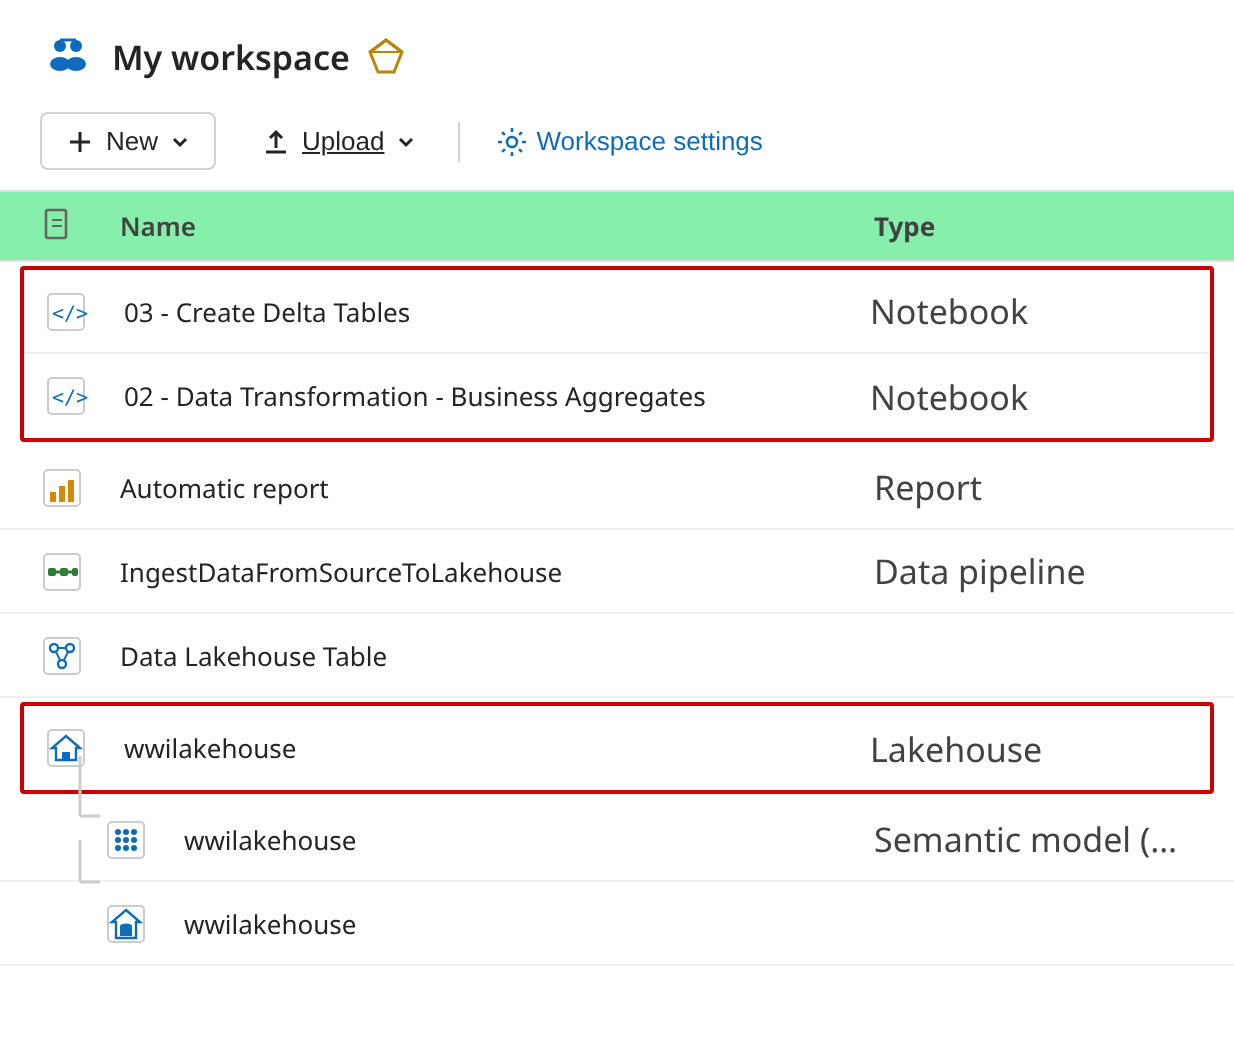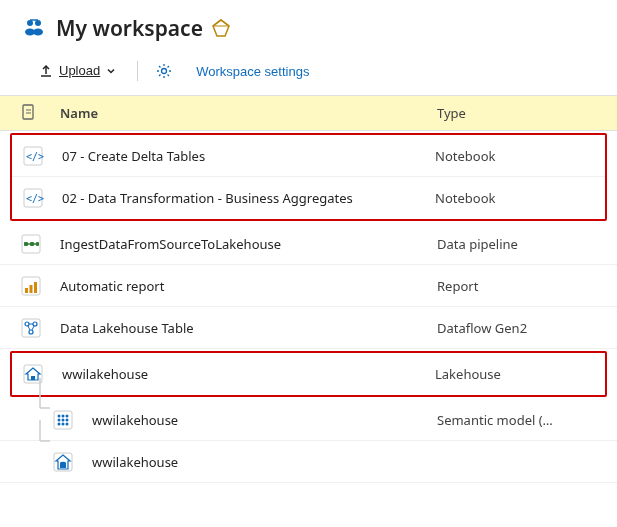--- a/index.html
+++ b/index.html
@@ -6,21 +6,21 @@
     body {
       font-family: 'Segoe UI', system-ui, sans-serif;
       font-size: 14px;
       background: #fff;
       color: #242424;
       width: 617px;
       height: 527px;
       overflow: hidden;
     }
     .workspace-title {
-      font-size: 21px;
+      font-size: 17px;
       font-weight: 600;
       color: #242424;
     }
 
     
     .toolbar {
       display: flex;
       align-items: center;
       padding: 6px 20px 10px 20px;
       gap: 4px;
@@ -47,49 +47,49 @@
       text-decoration: underline;
     }
     .separator-v {
       width: 1px;
       height: 20px;
       background: #d1d1d1;
       margin: 0 4px;
     }
     .settings-btn {
       display: flex;
-      align-items: flex-end;
-      gap: 24px;
+      align-items: center;
+      gap: 4px;
       padding: 6px 10px;
       border: none;
       background: transparent;
       cursor: pointer;
       font-size: 13px;
       color: #0f6cbd;
     }
     .table-header {
       display: flex;
       align-items: center;
       padding: 8px 20px;
       border-bottom: 1px solid #e0e0e0;
-      background: #fef9c3;
+      background: #86efac;
     }
     .col-icon-header {
       width: 40px;
       flex-shrink: 0;
     }
     .col-name-header {
       flex: 1;
       font-weight: 600;
       font-size: 13px;
       color: #424242;
     }
     .col-type-header {
       width: 160px;
-      font-weight: 400;
+      font-weight: 700;
       font-size: 13px;
       color: #424242;
       text-align: left;
     }
 
     
     .table-row {
       display: flex;
       align-items: center;
       padding: 8px 20px;
@@ -105,21 +105,21 @@
       align-items: center;
       justify-content: flex-start;
     }
     .row-name {
       flex: 1;
       font-size: 13px;
       color: #242424;
     }
     .row-type {
       width: 160px;
-      font-size: 13px;
+      font-size: 17px;
       color: #424242;
     }
 
     
     svg { display: block; }
 
     .highlighted-group {
       border: 2px solid #cc0000;
       margin: 2px 10px;
       border-radius: 2px;
@@ -170,20 +170,30 @@
 
   <svg width="20" height="20" viewBox="0 0 20 20">
     <path d="M10 2 L18 8 L14 18 L6 18 L2 8 Z" fill="none" stroke="#b8860b" stroke-width="1.5"></path>
     <path d="M2 8 L10 2 L18 8" fill="none" stroke="#b8860b" stroke-width="1.5"></path>
     <line x1="2" y1="8" x2="18" y2="8" stroke="#b8860b" stroke-width="1"></line>
   </svg>
 </div>
 
 <div class="toolbar">
 
+  <button class="btn btn-new">
+    <svg width="14" height="14" viewBox="0 0 14 14">
+      <line x1="7" y1="2" x2="7" y2="12" stroke="#242424" stroke-width="1.5"></line>
+      <line x1="2" y1="7" x2="12" y2="7" stroke="#242424" stroke-width="1.5"></line>
+    </svg>
+    <span>New</span>
+    <svg width="10" height="10" viewBox="0 0 10 10">
+      <path d="M2 3.5 L5 6.5 L8 3.5" fill="none" stroke="#242424" stroke-width="1.5"></path>
+    </svg>
+  </button>
 
   <button class="btn btn-flat" style="margin-left:6px;">
     <svg width="14" height="14" viewBox="0 0 14 14">
       <line x1="7" y1="10" x2="7" y2="2" stroke="#242424" stroke-width="1.5"></line>
       <path d="M4 5 L7 2 L10 5" fill="none" stroke="#242424" stroke-width="1.5"></path>
       <line x1="2" y1="12" x2="12" y2="12" stroke="#242424" stroke-width="1.5"></line>
     </svg>
     <span>Upload</span>
     <svg width="10" height="10" viewBox="0 0 10 10">
       <path d="M2 3.5 L5 6.5 L8 3.5" fill="none" stroke="#242424" stroke-width="1.5"></path>
@@ -219,81 +229,80 @@
   <div class="highlighted-group">
 
     <div class="table-row">
       <div class="row-icon">
 
         <svg width="22" height="22" viewBox="0 0 22 22">
           <rect x="2" y="2" width="18" height="18" rx="2" fill="#fff" stroke="#ccc" stroke-width="1"></rect>
           <text x="4" y="15" font-size="10" fill="#0f6cbd" font-family="monospace">&lt;/&gt;</text>
         </svg>
       </div>
-      <div class="row-name">07 - Create Delta Tables</div>
+      <div class="row-name">03 - Create Delta Tables</div>
       <div class="row-type">Notebook</div>
     </div>
 
     <div class="table-row">
       <div class="row-icon">
         <svg width="22" height="22" viewBox="0 0 22 22">
           <rect x="2" y="2" width="18" height="18" rx="2" fill="#fff" stroke="#ccc" stroke-width="1"></rect>
           <text x="4" y="15" font-size="10" fill="#0f6cbd" font-family="monospace">&lt;/&gt;</text>
         </svg>
       </div>
       <div class="row-name">02 - Data Transformation - Business Aggregates</div>
       <div class="row-type">Notebook</div>
     </div>
   </div>
 
   <div class="table-row">
     <div class="row-icon">
       <svg width="22" height="22" viewBox="0 0 22 22">
         <rect x="2" y="2" width="18" height="18" rx="2" fill="#fff" stroke="#ccc" stroke-width="1"></rect>
 
+        <rect x="5" y="13" width="3" height="5" fill="#d4890a"></rect>
+        <rect x="9.5" y="10" width="3" height="8" fill="#d4890a"></rect>
+        <rect x="14" y="7" width="3" height="11" fill="#d4890a"></rect>
+      </svg>
+    </div>
+    <div class="row-name">Automatic report</div>
+    <div class="row-type">Report</div>
+  </div>
+
+  <div class="table-row">
+    <div class="row-icon">
+      <svg width="22" height="22" viewBox="0 0 22 22">
+        <rect x="2" y="2" width="18" height="18" rx="2" fill="#fff" stroke="#ccc" stroke-width="1"></rect>
+
         <rect x="4" y="9" width="4" height="4" rx="1" fill="#2e7d32" stroke="none"></rect>
         <line x1="8" y1="11" x2="10" y2="11" stroke="#2e7d32" stroke-width="1.5"></line>
         <rect x="10" y="9" width="4" height="4" rx="1" fill="#2e7d32" stroke="none"></rect>
         <line x1="14" y1="11" x2="16" y2="11" stroke="#2e7d32" stroke-width="1.5"></line>
         <rect x="16" y="9" width="3" height="4" rx="1" fill="#2e7d32" stroke="none"></rect>
       </svg>
     </div>
     <div class="row-name">IngestDataFromSourceToLakehouse</div>
     <div class="row-type">Data pipeline</div>
-  </div>
-
-  <div class="table-row">
-    <div class="row-icon">
-      <svg width="22" height="22" viewBox="0 0 22 22">
-        <rect x="2" y="2" width="18" height="18" rx="2" fill="#fff" stroke="#ccc" stroke-width="1"></rect>
-
-        <rect x="5" y="13" width="3" height="5" fill="#d4890a"></rect>
-        <rect x="9.5" y="10" width="3" height="8" fill="#d4890a"></rect>
-        <rect x="14" y="7" width="3" height="11" fill="#d4890a"></rect>
-      </svg>
-    </div>
-    <div class="row-name">Automatic report</div>
-    <div class="row-type">Report</div>
   </div>
 
   <div class="table-row">
     <div class="row-icon">
       <svg width="22" height="22" viewBox="0 0 22 22">
         <rect x="2" y="2" width="18" height="18" rx="2" fill="#fff" stroke="#ccc" stroke-width="1"></rect>
 
         <circle cx="7" cy="7" r="2" fill="none" stroke="#0f6cbd" stroke-width="1.2"></circle>
         <circle cx="15" cy="7" r="2" fill="none" stroke="#0f6cbd" stroke-width="1.2"></circle>
         <circle cx="11" cy="15" r="2" fill="none" stroke="#0f6cbd" stroke-width="1.2"></circle>
         <line x1="9" y1="7" x2="13" y2="7" stroke="#0f6cbd" stroke-width="1"></line>
         <line x1="8" y1="9" x2="10" y2="13" stroke="#0f6cbd" stroke-width="1"></line>
         <line x1="14" y1="9" x2="12" y2="13" stroke="#0f6cbd" stroke-width="1"></line>
       </svg>
     </div>
     <div class="row-name">Data Lakehouse Table</div>
-    <div class="row-type">Dataflow Gen2</div>
   </div>
 
   <div class="single-highlight">
     <div class="table-row">
       <div class="row-icon">
         <svg width="22" height="22" viewBox="0 0 22 22">
           <rect x="2" y="2" width="18" height="18" rx="2" fill="#fff" stroke="#ccc" stroke-width="1"></rect>
 
           <polygon points="11,5 18,11 16,11 16,17 6,17 6,11 4,11" fill="none" stroke="#0f6cbd" stroke-width="1.2"></polygon>
           <rect x="9" y="13" width="4" height="4" fill="#0f6cbd"></rect>

